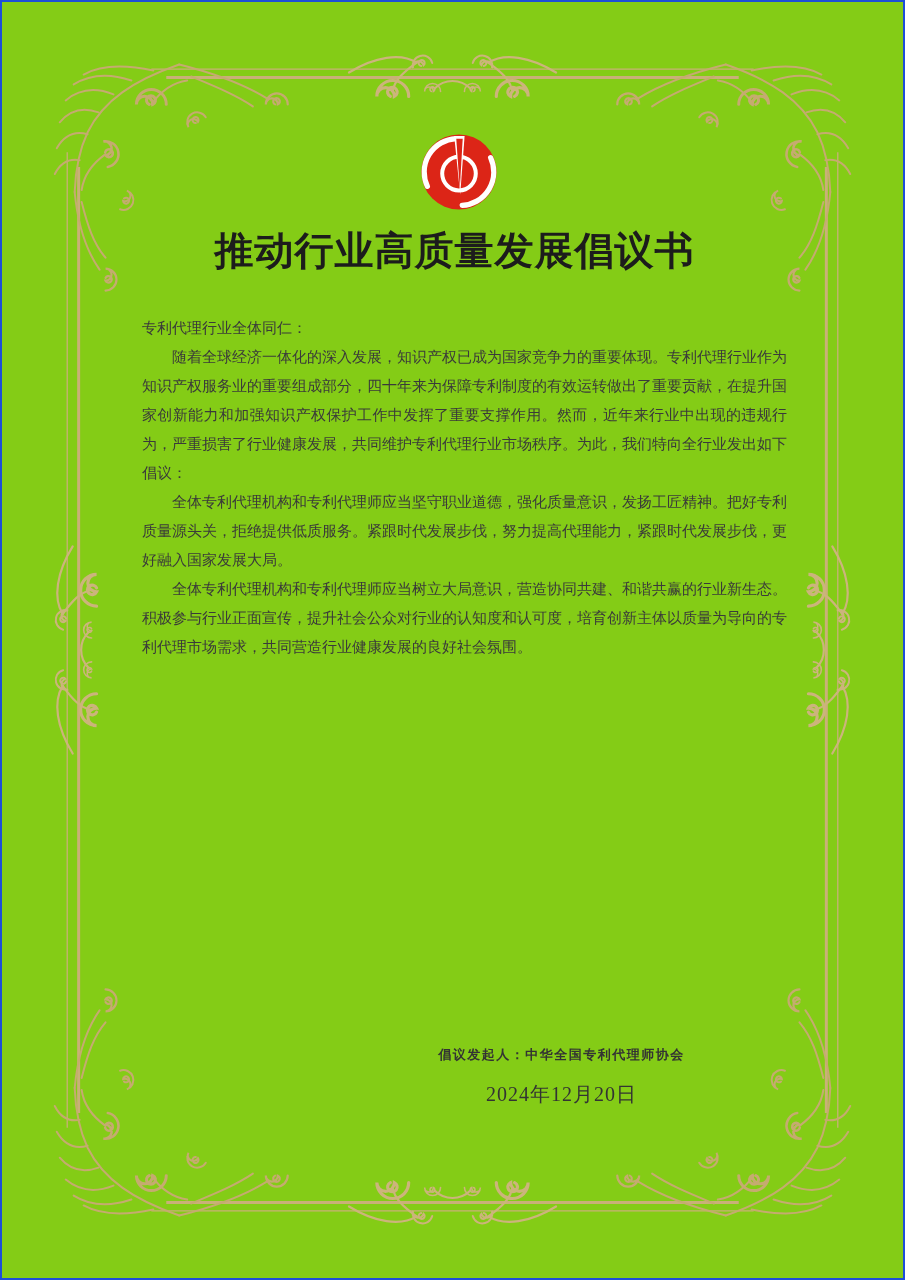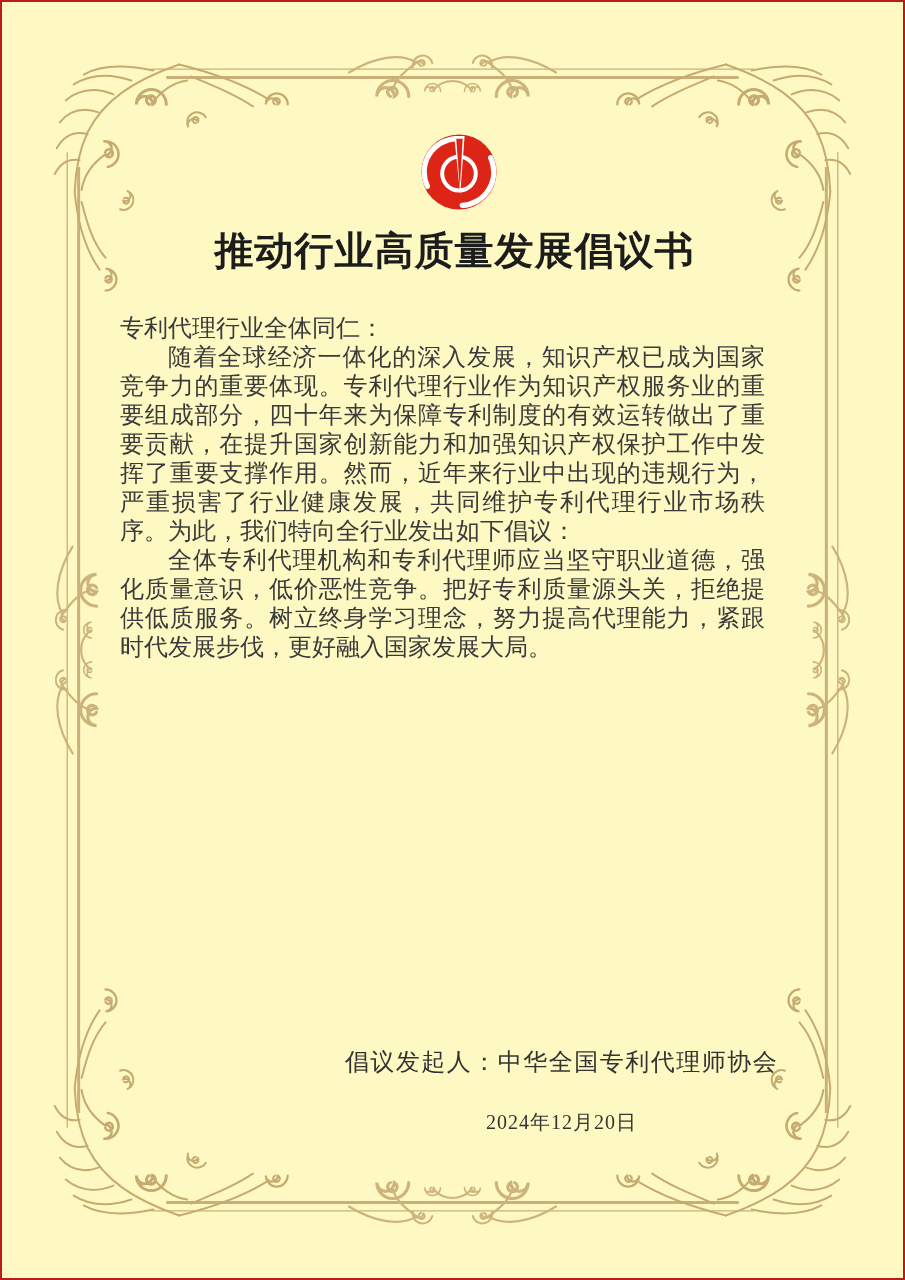--- a/index.html
+++ b/index.html
@@ -1,49 +1,49 @@
 <!DOCTYPE html>
 <html><head>
 <meta charset="utf-8">
 <style>
   html,body { margin:0; padding:0; background:#ffffff; }
   .page {
     position:relative;
     width:905px; height:1280px;
     box-sizing:border-box;
-    background:#fef9c3;
-    border:2px solid #b91c1c;
+    background:#84cc16;
+    border:2px solid #1d4ed8;
     overflow:hidden;
     font-family:"Liberation Serif", serif;
     padding-left:27px;
   }
   .frame-svg { position:absolute; left:0; top:0; width:100%; height:100%; pointer-events:none; }
   .logo {
     position:absolute; left:417px; top:130px; width:80px; height:80px;
   }
   .doc-title {
     position:absolute; top:222px; left:0; width:905px;
     margin:0; text-align:center;
     font-size:39px; font-weight:bold; color:#1c1c1c;
     letter-spacing:1px;
   }
   .doc-body {
-    position:absolute; top:312px; left:118px; width:645px;
-    font-size:24px; line-height:29px; color:#3a3a3a;
+    position:absolute; top:312px; left:140px; width:645px;
+    font-size:15px; line-height:29px; color:#3a3a3a;
     text-align:justify;
   }
   .doc-body p { margin:0; text-indent:2em; }
   .doc-body p.salutation { text-indent:0; }
   .sig-block {
     position:absolute; top:1044px; left:133px; width:645px;
     text-align:center; transform:translateX(104px);
     color:#333333;
   }
-  .sig-line { margin:0; font-size:24px; letter-spacing:1.5px; }
-  .date-line { margin:31px 0 0 0; font-size:20px; letter-spacing:1px; }
+  .sig-line { margin:0; font-size:13px; letter-spacing:1.5px;font-weight:bold; }
+  .date-line { margin:17px 0 0 0; font-size:20px; letter-spacing:1px; }
 </style>
 </head>
 <body>
 
 <div class="page">
 
   <svg class="frame-svg" viewBox="0 0 905 1280" aria-hidden="true">
     <defs>
       <path id="spiral" d="M 10,0 A 10,10 0 1 0 -10,0 A 5.5,5.5 0 1 1 1,0 A 3,3 0 1 0 -1.5,0" fill="none" stroke-width="2"></path>
       <g id="corner" fill="none" stroke="#c5ab70" stroke-width="2" stroke-linecap="round">
@@ -115,21 +115,22 @@
     <circle cx="50" cy="52" r="21" fill="none" stroke="#ffffff" stroke-width="5"></circle>
     <polygon points="44,5 57,5 51.5,78" fill="#ffffff"></polygon>
     <polygon points="46.6,8.5 54.6,8.5 51,71" fill="#dc2517"></polygon>
   </svg>
 
   <h1 class="doc-title">推动行业高质量发展倡议书</h1>
 
   <div class="doc-body">
     <p class="salutation">专利代理行业全体同仁：</p>
     <p>随着全球经济一体化的深入发展，知识产权已成为国家竞争力的重要体现。专利代理行业作为知识产权服务业的重要组成部分，四十年来为保障专利制度的有效运转做出了重要贡献，在提升国家创新能力和加强知识产权保护工作中发挥了重要支撑作用。然而，近年来行业中出现的违规行为，严重损害了行业健康发展，共同维护专利代理行业市场秩序。为此，我们特向全行业发出如下倡议：</p>
-    <p>全体专利代理机构和专利代理师应当坚守职业道德，强化质量意识，低价恶性竞争。把好专利质量源头关，拒绝提供低质服务。树立终身学习理念，努力提高代理能力，紧跟时代发展步伐，更好融入国家发展大局。</p>
+    <p>全体专利代理机构和专利代理师应当坚守职业道德，强化质量意识，发扬工匠精神。把好专利质量源头关，拒绝提供低质服务。紧跟时代发展步伐，努力提高代理能力，紧跟时代发展步伐，更好融入国家发展大局。</p>
+    <p>全体专利代理机构和专利代理师应当树立大局意识，营造协同共建、和谐共赢的行业新生态。积极参与行业正面宣传，提升社会公众对行业的认知度和认可度，培育创新主体以质量为导向的专利代理市场需求，共同营造行业健康发展的良好社会氛围。</p>
   </div>
 
   <div class="sig-block">
     <p class="sig-line">倡议发起人：中华全国专利代理师协会</p>
     <p class="date-line">2024年12月20日</p>
   </div>
 
 </div>
 
 </body></html>

